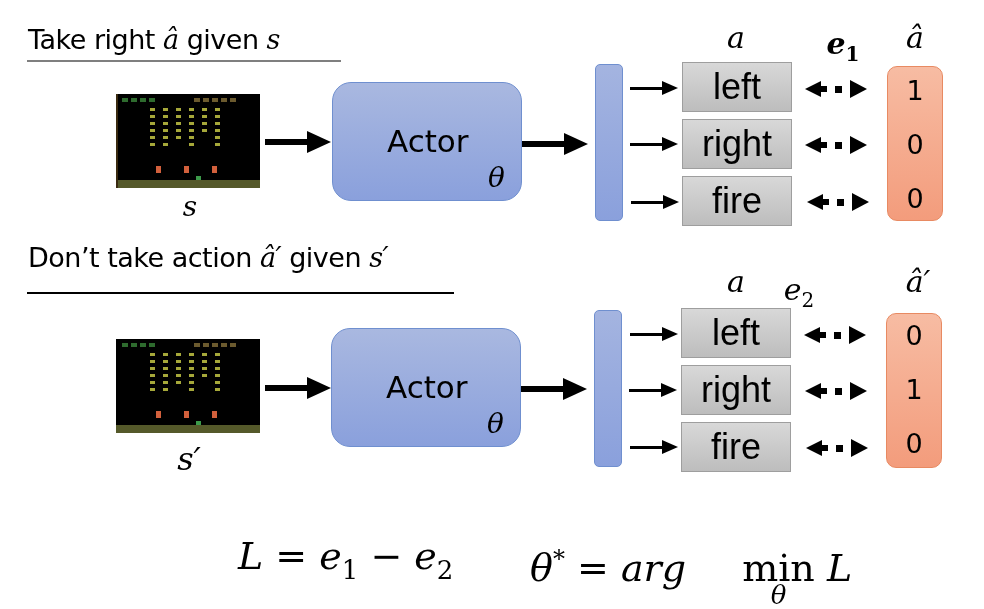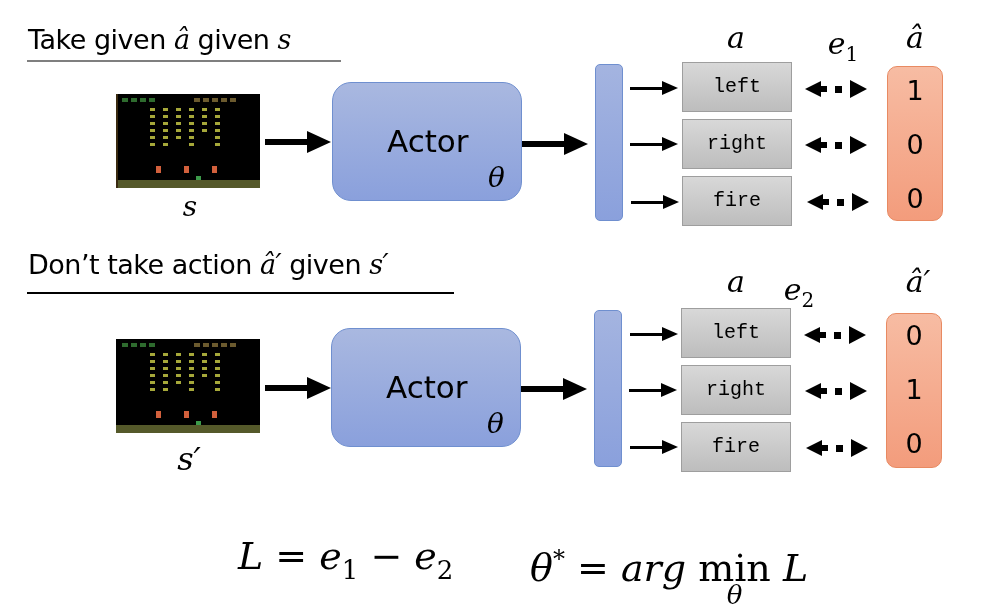--- a/index.html
+++ b/index.html
@@ -9,35 +9,35 @@
   .heading { font-family:"DejaVu Sans", sans-serif; font-size:27px; white-space:nowrap; letter-spacing:-0.5px; }
   .heading .m { font-family:"DejaVu Serif", serif; font-style:italic; }
   .underline1 { height:2px; background:#7f7f7f; }
   .underline2 { height:2px; background:#000; }
   .game { background:#000; overflow:hidden; }
   .actor { background:linear-gradient(#a9b8e0, #8aa0dc); border:1.5px solid #6f8fcf; border-radius:19px; box-sizing:border-box; }
   .actor-label { font-family:"DejaVu Sans", sans-serif; font-size:31px; }
   .theta { font-family:"DejaVu Serif", serif; font-style:italic; font-size:28px; }
   .layer { background:linear-gradient(#a4b4e0, #8aa0dc); border:1.5px solid #6f8fcf; border-radius:5px; box-sizing:border-box; }
   .act-box { background:linear-gradient(#d8d8d8, #bdbdbd); border:1.5px solid #9e9e9e; box-sizing:border-box;
-             font-family:Liberation Mono, monospace; font-size:20px; text-align:center; line-height:48px; }
+             font-family:Liberation Sans, sans-serif; font-size:36px; text-align:center; line-height:48px; }
   .target { background:linear-gradient(#f7bca3, #f39c7c); border:1.5px solid #e88a62; border-radius:10px; box-sizing:border-box; }
   .tval { font-family:"DejaVu Sans", sans-serif; font-size:27px; text-align:center; width:56px; }
   .mathlabel { font-family:"DejaVu Serif", serif; font-style:italic; font-size:30px; text-align:center; }
   .formula { font-family:"DejaVu Serif", serif; font-size:38px; white-space:nowrap; }
   .formula i { font-style:italic; }
   .formula sub { font-size:26px; font-style:normal; vertical-align:-10px; }
-  .minlim { display:inline-block; position:relative; font-style:normal; }
+  .minlim { display:inline-block; position:relative; font-style:normal;margin-left:44px; }
   .minlim .under { position:absolute; left:50%; transform:translateX(-50%); top:34px; font-size:26px; font-style:italic; }
 </style>
 </head>
 <body>
 
 <div class="abs heading" style="left:28px; top:24px;">
-  <span>Take given </span><span class="m">â</span><span> given </span><span class="m">s</span>
+  <span>Take right </span><span class="m">â</span><span> given </span><span class="m">s</span>
 </div>
 <div class="abs underline1" style="left:27px; top:60px; width:314px;"></div>
 
 <svg class="abs game" style="left:116px; top:94px;" width="144" height="94" viewBox="0 0 144 94">
   <rect width="144" height="94" fill="#000"></rect>
   <g fill="#2e6b2e">
       <rect x="6" y="4" width="6" height="4"></rect>
       <rect x="15" y="4" width="6" height="4"></rect>
       <rect x="24" y="4" width="6" height="4"></rect>
       <rect x="33" y="4" width="6" height="4"></rect>
@@ -106,21 +106,21 @@
 </div>
 
 <svg class="abs" style="left:522px; top:132px;" width="68" height="24">
   <rect x="0" y="9" width="44" height="6" fill="#000"></rect>
     <polygon points="42,1 66,12 42,23" fill="#000"></polygon>
 </svg>
 
 <div class="abs layer" style="left:595px; top:64px; width:28px; height:157px;"></div>
 
 <div class="abs mathlabel" style="left:716px; top:20px; width:40px;">a</div>
-<div class="abs mathlabel" style="left:818px; top:26px; width:50px;"><span>e</span><sub style="font-style:normal; font-size:20px;">1</sub></div>
+<div class="abs mathlabel" style="left:818px; top:26px; width:50px;font-weight:bold;"><span>e</span><sub style="font-style:normal; font-size:20px;">1</sub></div>
 <div class="abs mathlabel" style="left:895px; top:20px; width:40px;">â</div>
 
 <svg class="abs" style="left:630px; top:78px;" width="50" height="20">
     <rect x="0" y="9" width="34" height="3" fill="#000"></rect>
     <polygon points="32,3 48,10 32,17" fill="#000"></polygon>
   </svg>
 <svg class="abs" style="left:630px; top:134px;" width="50" height="20">
     <rect x="0" y="9" width="34" height="3" fill="#000"></rect>
     <polygon points="32,3 48,10 32,17" fill="#000"></polygon>
   </svg>
@@ -151,21 +151,21 @@
     <rect x="30" y="7" width="7" height="7" fill="#000"></rect>
     <polygon points="45,1 62,10 45,19" fill="#000"></polygon>
   </svg>
 
 <div class="abs target" style="left:887px; top:66px; width:56px; height:155px;">
   <div class="abs tval" style="left:-1px; top:8px;">1</div>
   <div class="abs tval" style="left:-1px; top:62px;">0</div>
   <div class="abs tval" style="left:-1px; top:116px;">0</div>
 </div>
 
-<div class="abs heading" style="left:28px; top:249px;text-align:center;">
+<div class="abs heading" style="left:28px; top:242px;text-align:center;">
   <span>Don’t take action </span><span class="m">â′</span><span> given </span><span class="m">s′</span>
 </div>
 <div class="abs underline2" style="left:27px; top:292px; width:427px;"></div>
 
 <svg class="abs game" style="left:116px; top:339px;" width="144" height="94" viewBox="0 0 144 94">
   <rect width="144" height="94" fill="#000"></rect>
   <g fill="#2e6b2e">
       <rect x="6" y="4" width="6" height="4"></rect>
       <rect x="15" y="4" width="6" height="4"></rect>
       <rect x="24" y="4" width="6" height="4"></rect>

